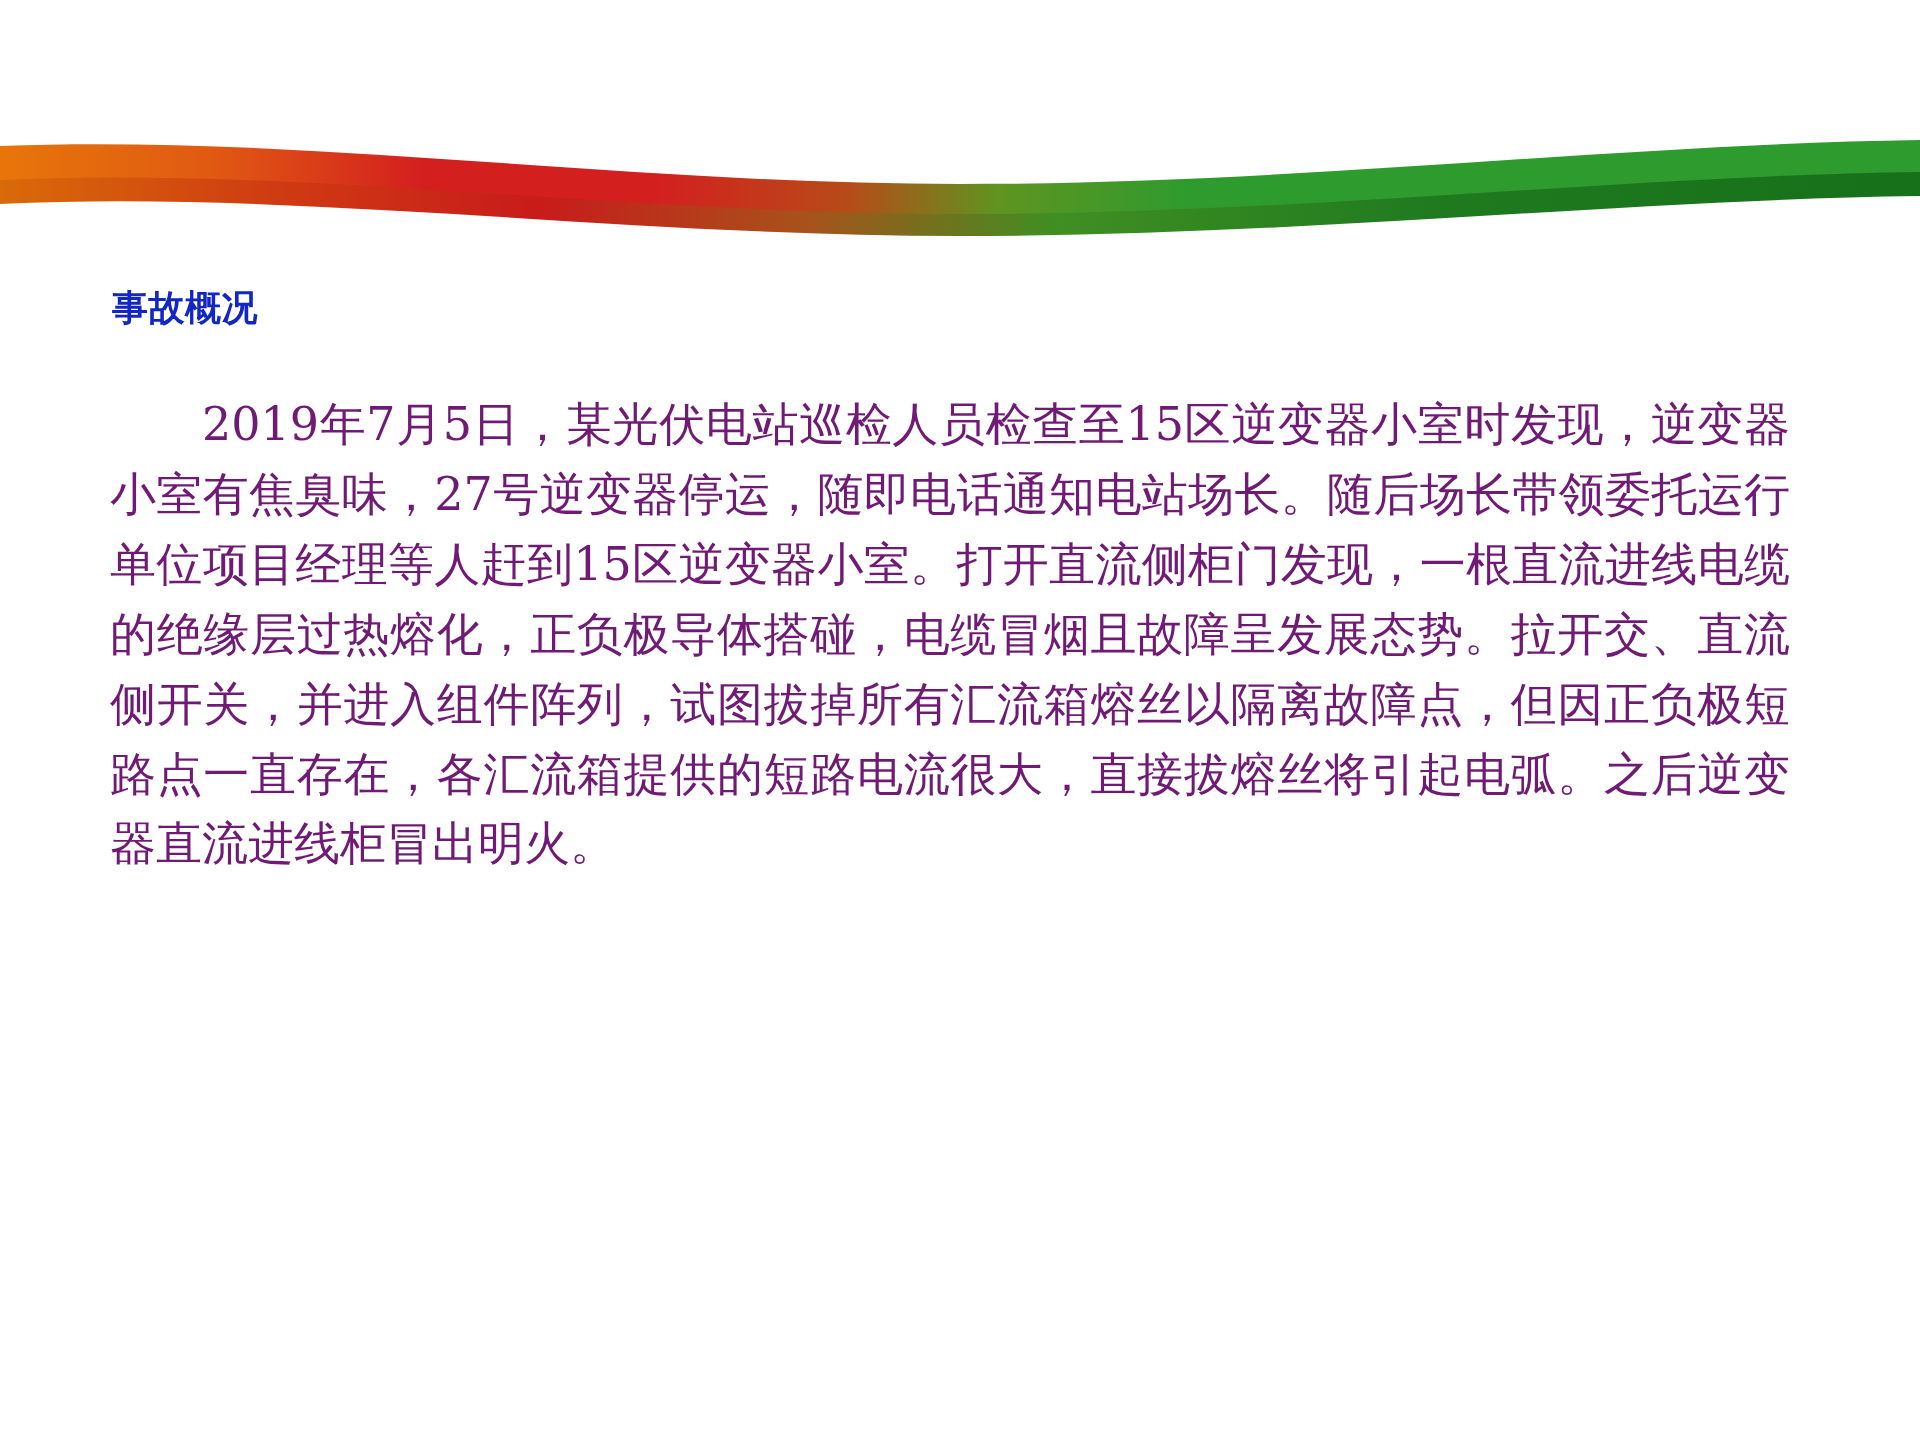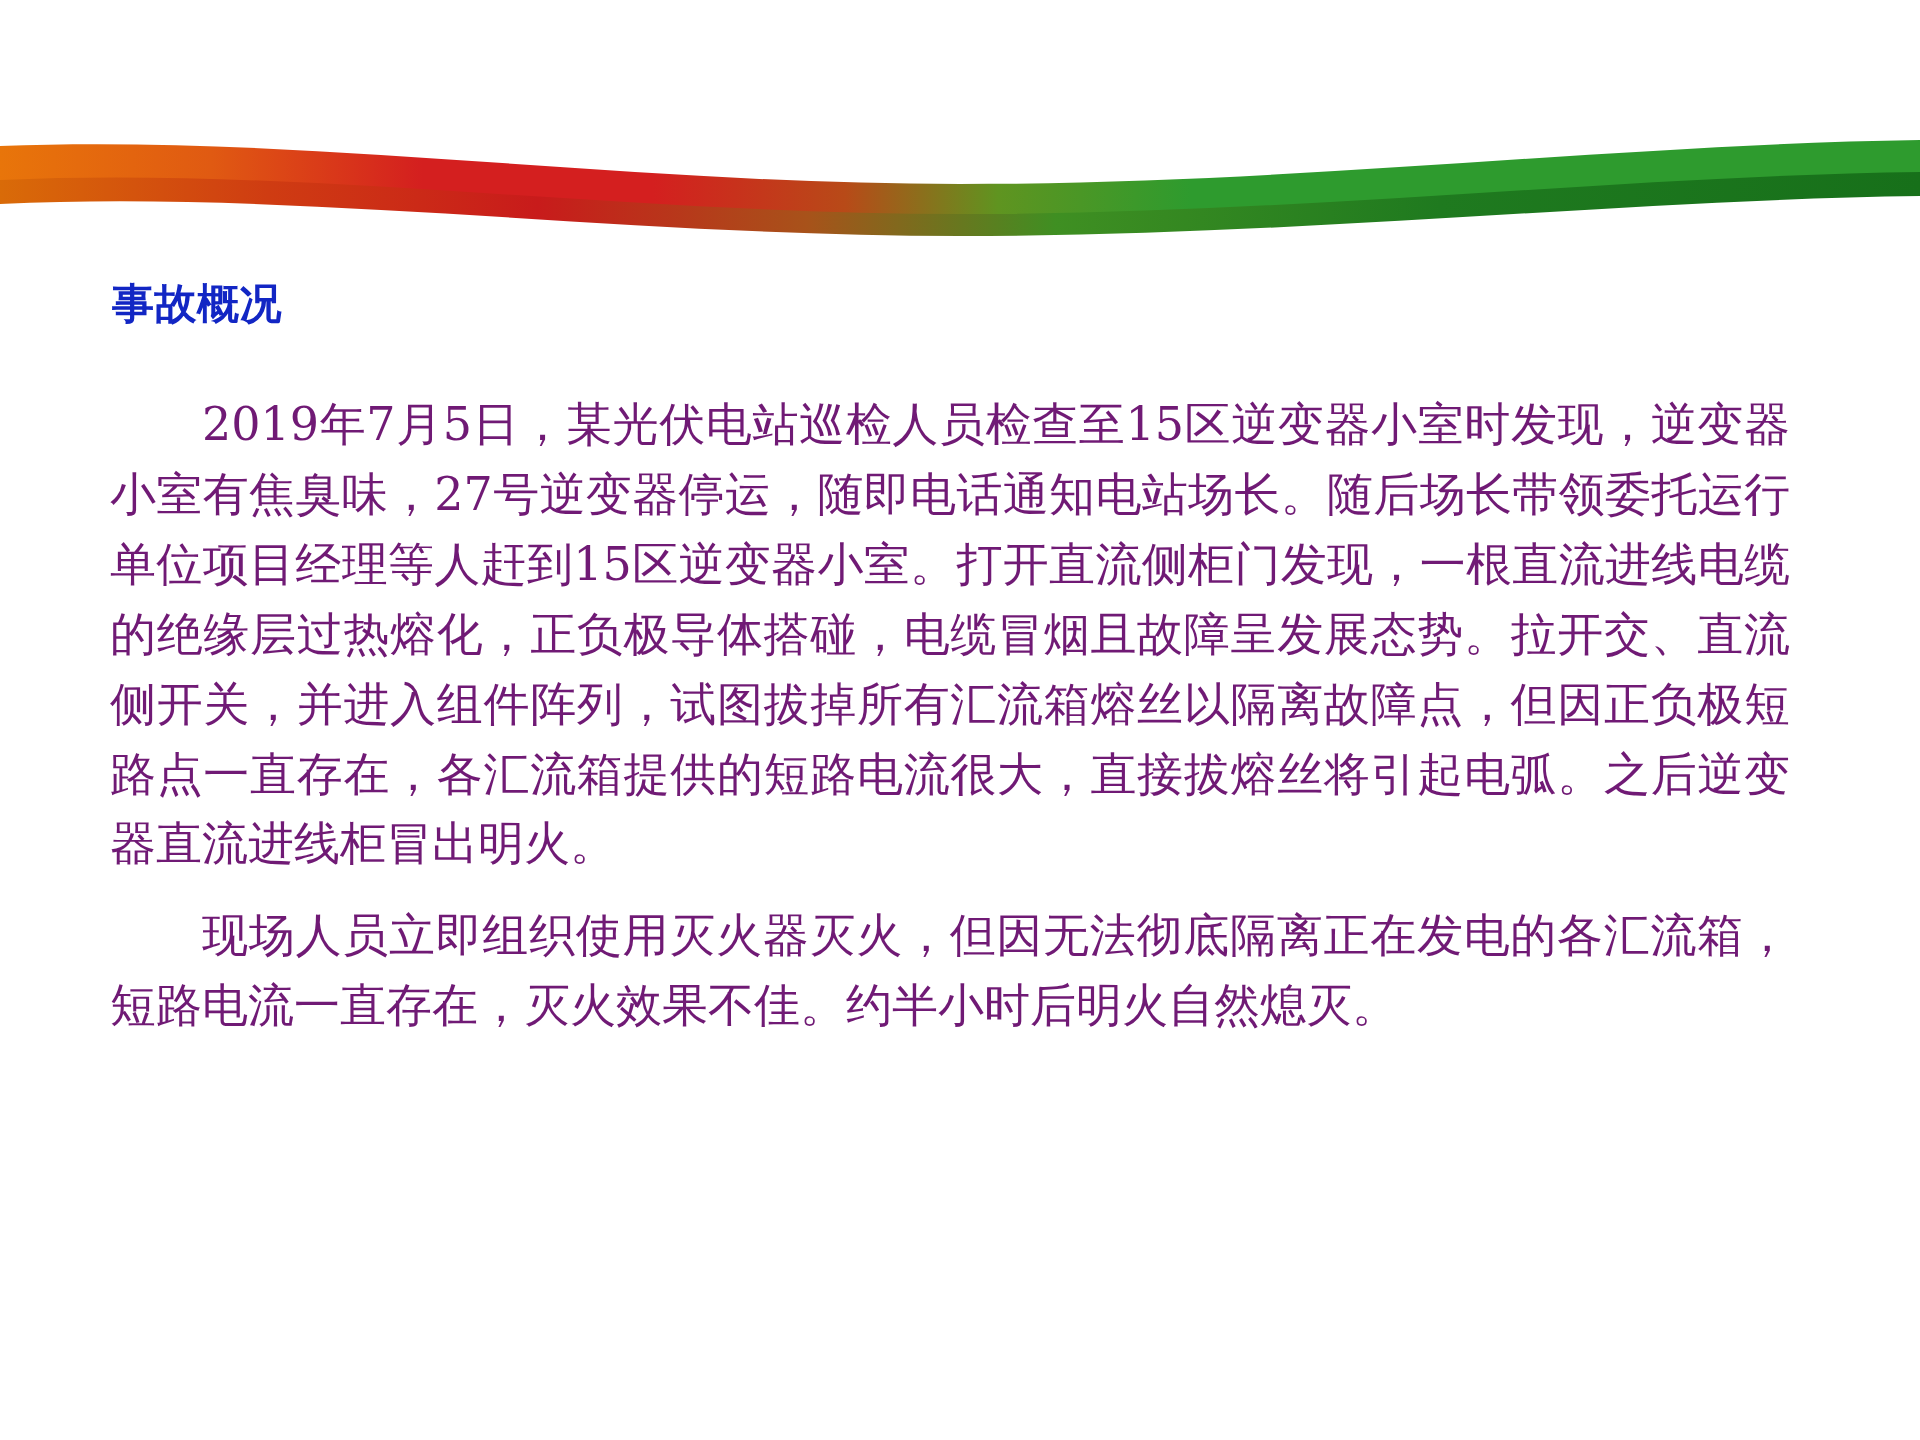--- a/index.html
+++ b/index.html
@@ -44,23 +44,23 @@
     overflow: hidden;
   }
   .swoosh svg {
     display: block;
   }
 
   
   .section-heading {
     position: absolute;
     left: 112px;
-    top: 276px;
+    top: 284px;
     font-family: "DejaVu Sans", "Liberation Sans", sans-serif;
-    font-size: 42px;
+    font-size: 36px;
     font-weight: bold;
     color: #1226c4;
     letter-spacing: 0.5px;
   }
 
   
   .body-area {
     position: absolute;
     left: 110px;
     top: 390px;
@@ -112,16 +112,15 @@
       </defs>
       <path d="M0,6 C300,-6 620,44 960,44 C1300,44 1620,4 1920,0 L1920,36 C1620,40 1300,78 960,78 C620,78 300,30 0,44 Z" fill="url(#gradTop)"></path>
       <path d="M0,40 C300,26 620,74 960,74 C1300,74 1620,36 1920,32 L1920,56 C1620,60 1300,96 960,96 C620,96 300,50 0,64 Z" fill="url(#gradBottom)"></path>
     </svg>
   </div>
 
   <div class="section-heading">事故概况</div>
 
   <div class="body-area">
     <p class="para">2019年7月5日，某光伏电站巡检人员检查至15区逆变器小室时发现，逆变器小室有焦臭味，27号逆变器停运，随即电话通知电站场长。随后场长带领委托运行单位项目经理等人赶到15区逆变器小室。打开直流侧柜门发现，一根直流进线电缆的绝缘层过热熔化，正负极导体搭碰，电缆冒烟且故障呈发展态势。拉开交、直流侧开关，并进入组件阵列，试图拔掉所有汇流箱熔丝以隔离故障点，但因正负极短路点一直存在，各汇流箱提供的短路电流很大，直接拔熔丝将引起电弧。之后逆变器直流进线柜冒出明火。</p>
-    <p class="para">现场人员立即组织使用灭火器灭火，但因无法彻底隔离正在发电的各汇流箱，短路电流一直存在，灭火效果不佳。约半小时后明火自然熄灭。</p>
   </div>
 
 </div>
 
 </body></html>

